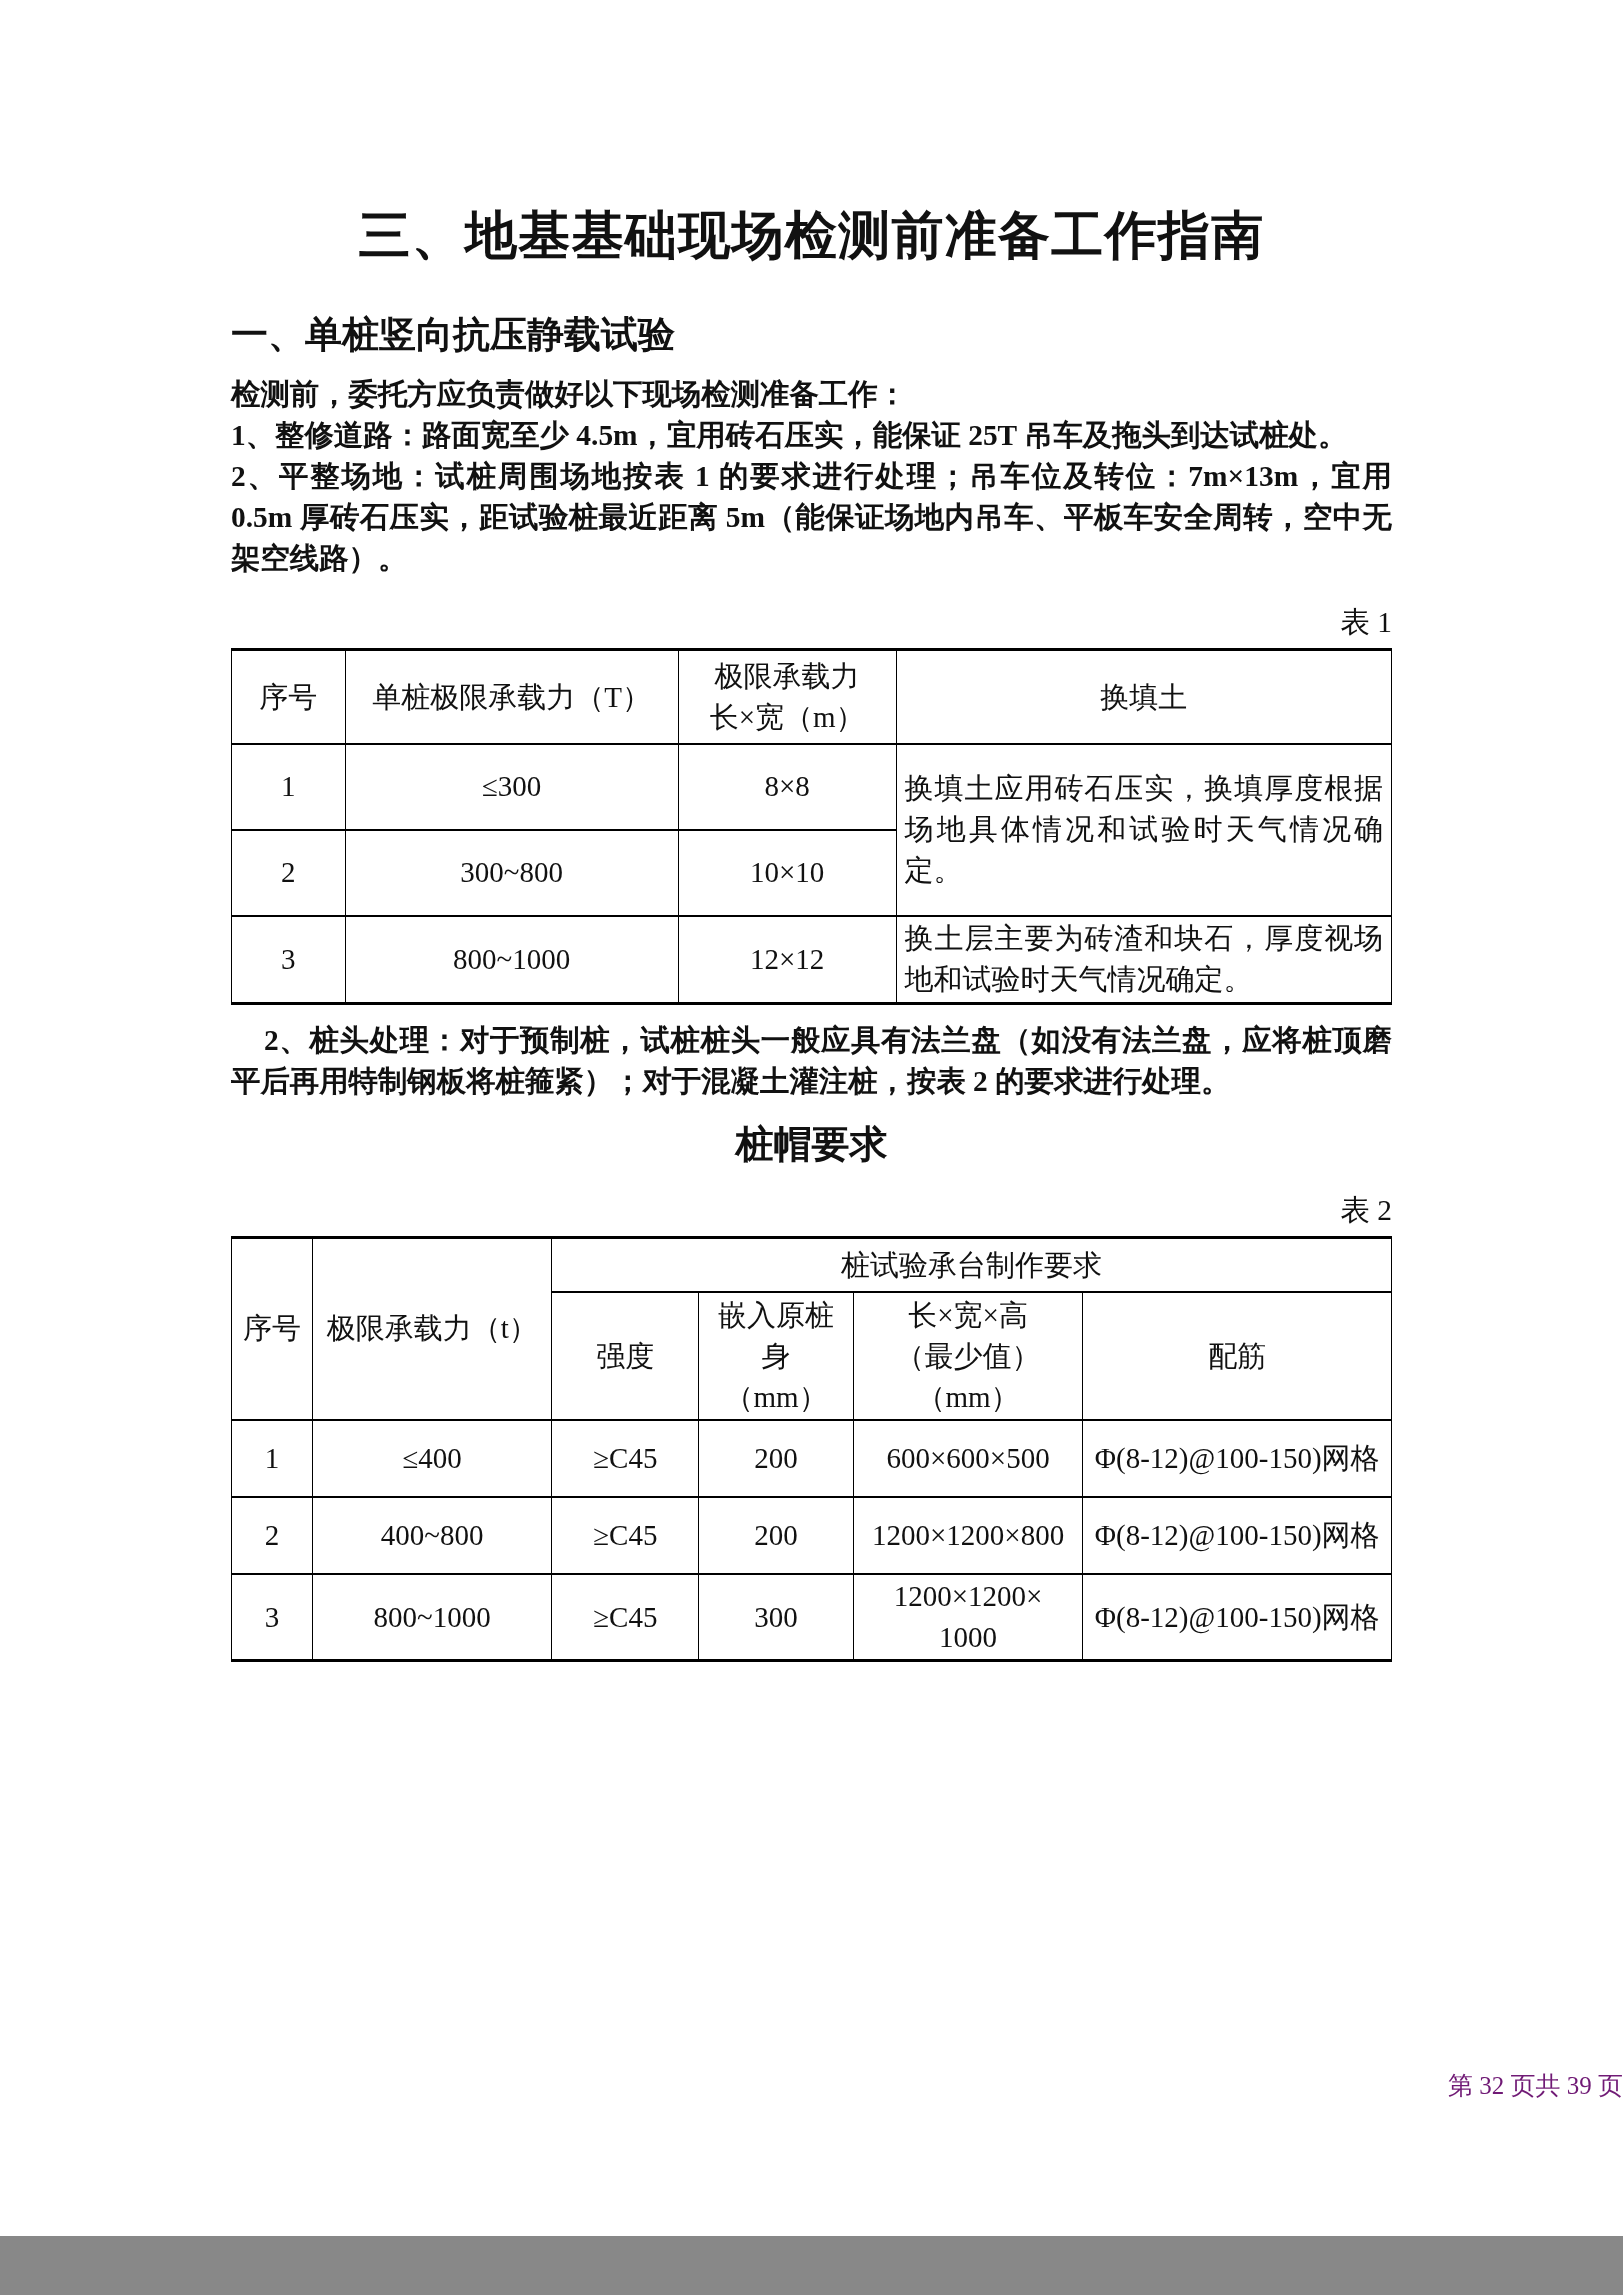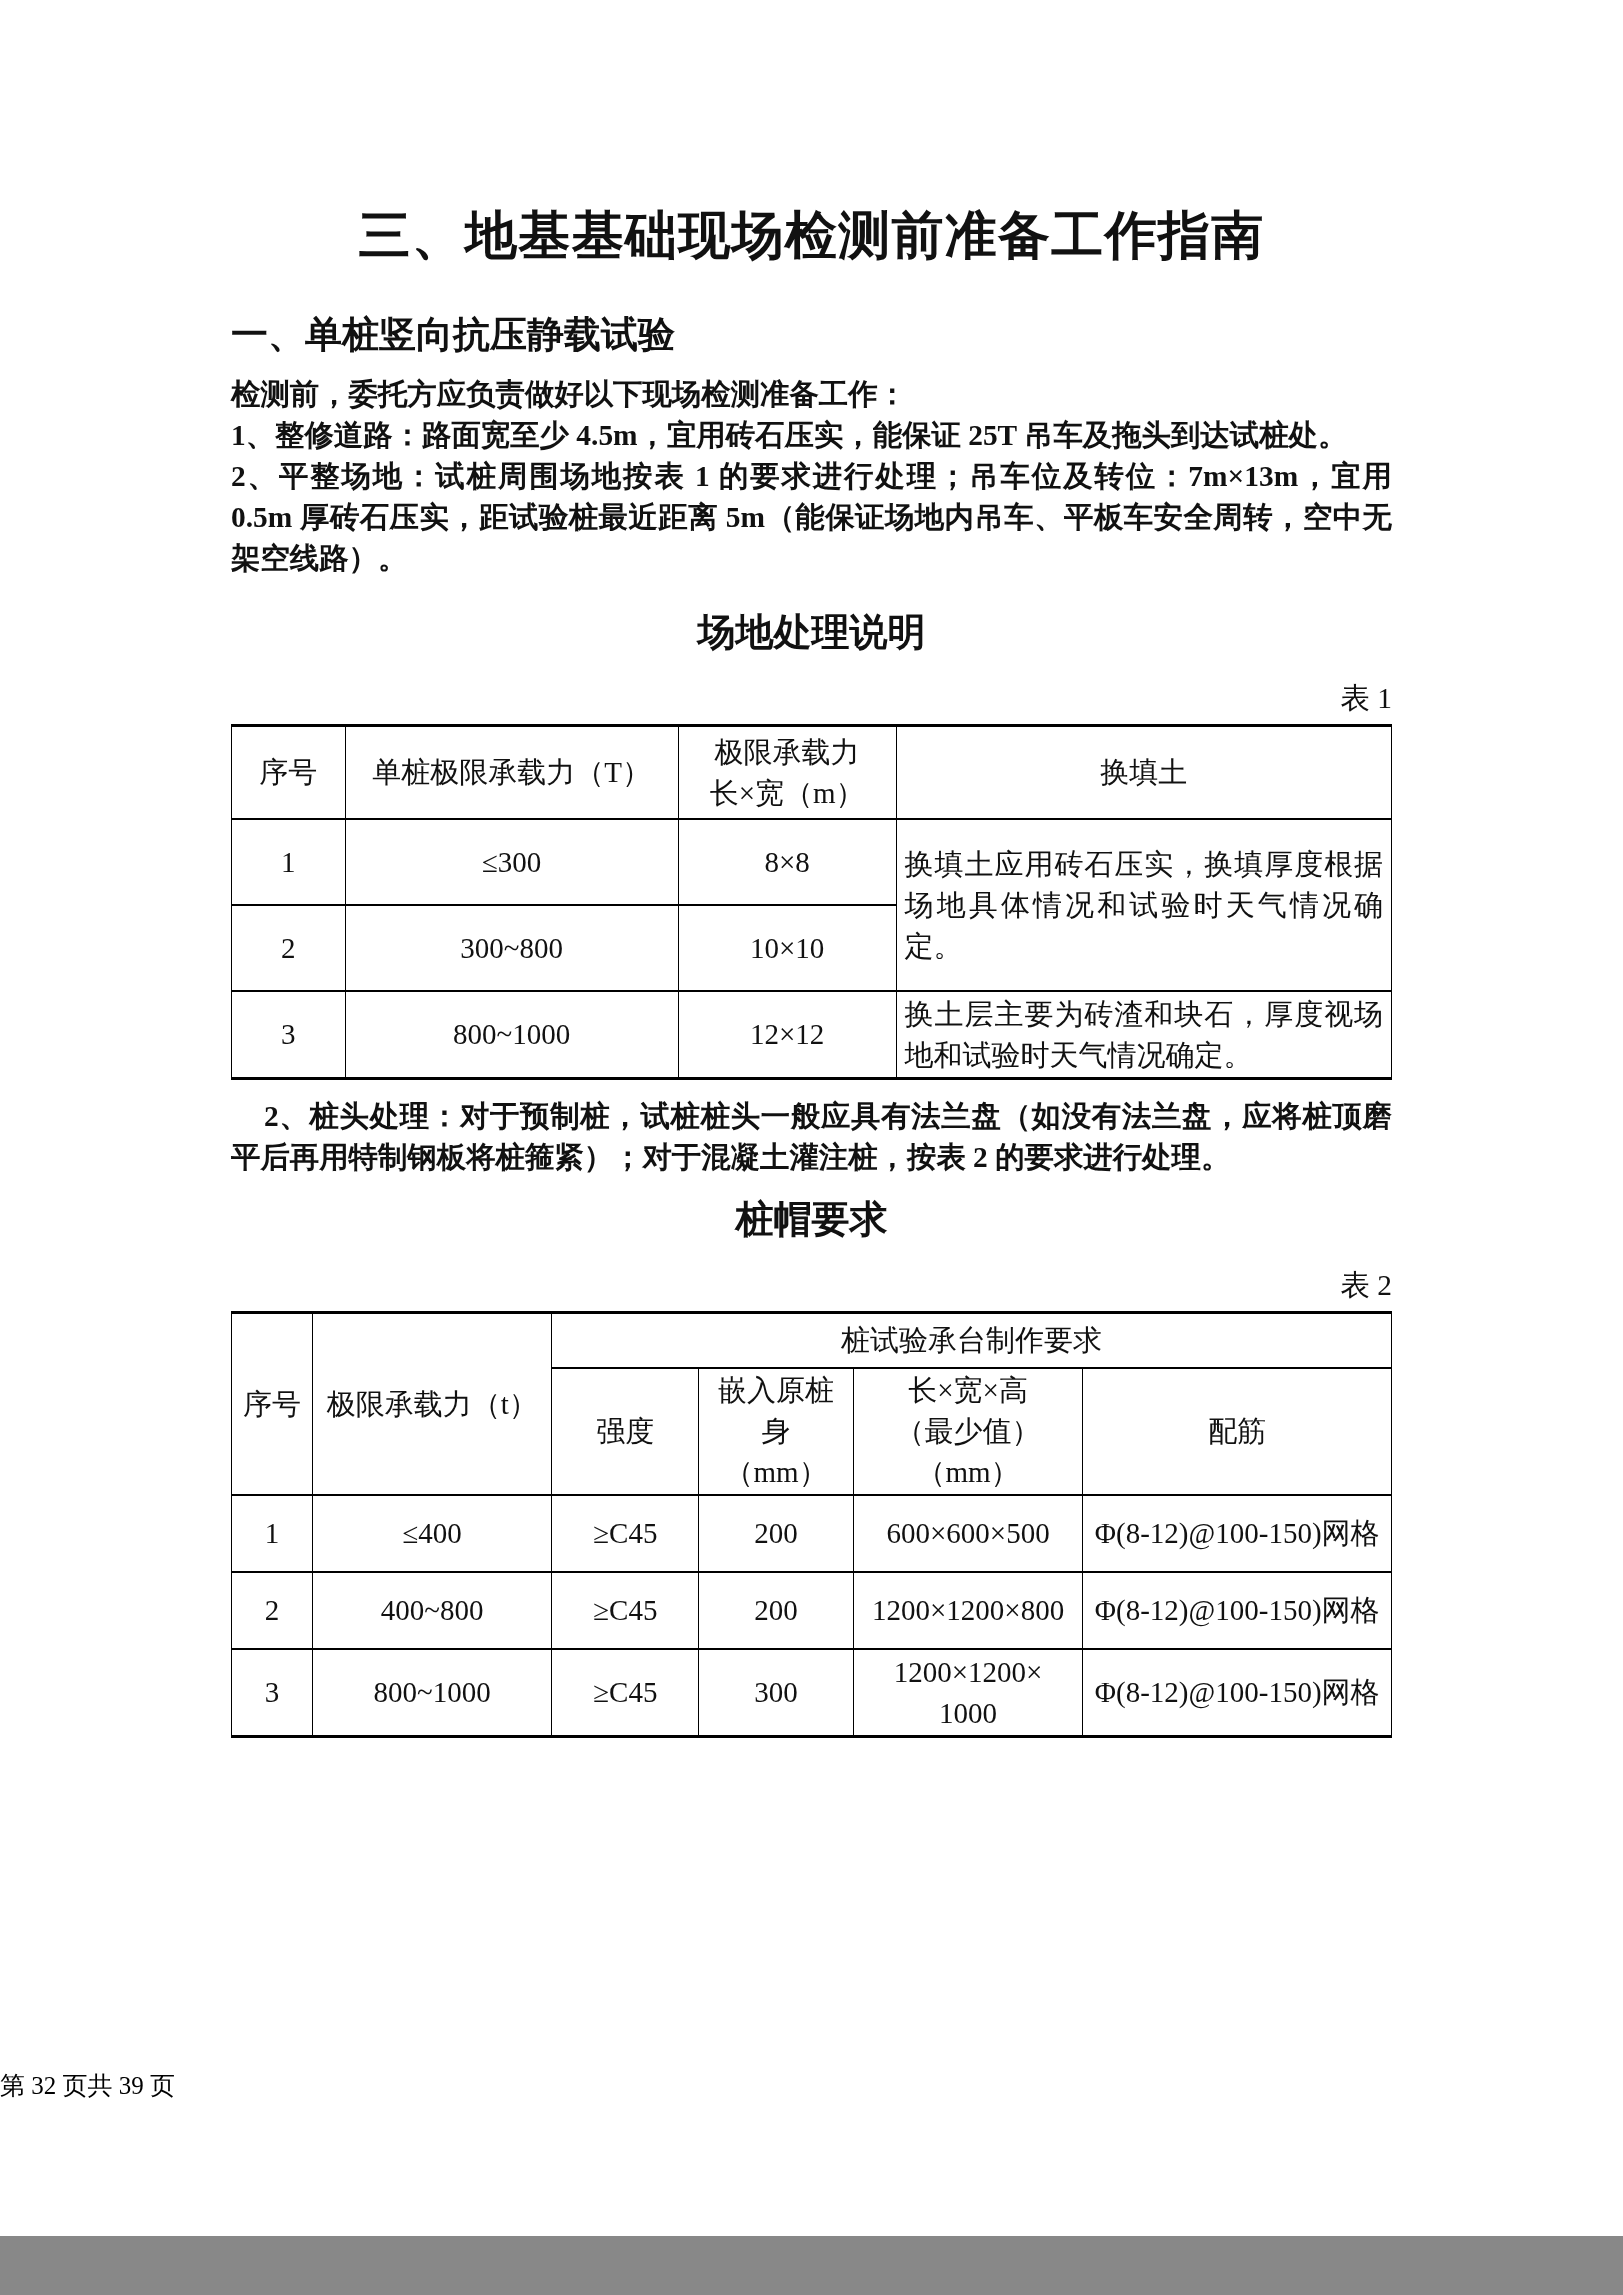--- a/index.html
+++ b/index.html
@@ -84,40 +84,39 @@
   td.note{
     text-align:justify;
     text-align-last:left;
     padding:1.3px 7.9px;
   }
   .line{display:block;}
   .page-footer{
     position:absolute;
     left:0;right:0;
     bottom:134px;
-    text-align:left;
+    text-align:right;
     font-size:25px;
-    color:#000000;
+    color:#701a75;
   }
 </style>
 </head>
 <body>
 
 <div class="page">
   <div class="content">
 
     <h1 class="doc-title">三、地基基础现场检测前准备工作指南</h1>
 
     <h2 class="sec-heading">一、单桩竖向抗压静载试验</h2>
 
     <p class="body-text first">检测前，委托方应负责做好以下现场检测准备工作：</p>
     <p class="body-text">1、整修道路：路面宽至少 4.5m，宜用砖石压实，能保证 25T 吊车及拖头到达试桩处。</p>
     <p class="body-text">2、平整场地：试桩周围场地按表 1 的要求进行处理；吊车位及转位：7m×13m，宜用 0.5m 厚砖石压实，距试验桩最近距离 5m（能保证场地内吊车、平板车安全周转，空中无架空线路）。</p>
 
-    <h3 class="center-heading">场地处理说明</h3>
     <div class="table-caption">表 1</div>
 
     <table class="t1">
       <colgroup>
         <col style="width:9.8%">
         <col style="width:28.7%">
         <col style="width:18.8%">
         <col style="width:42.7%">
       </colgroup>
       <tbody>

